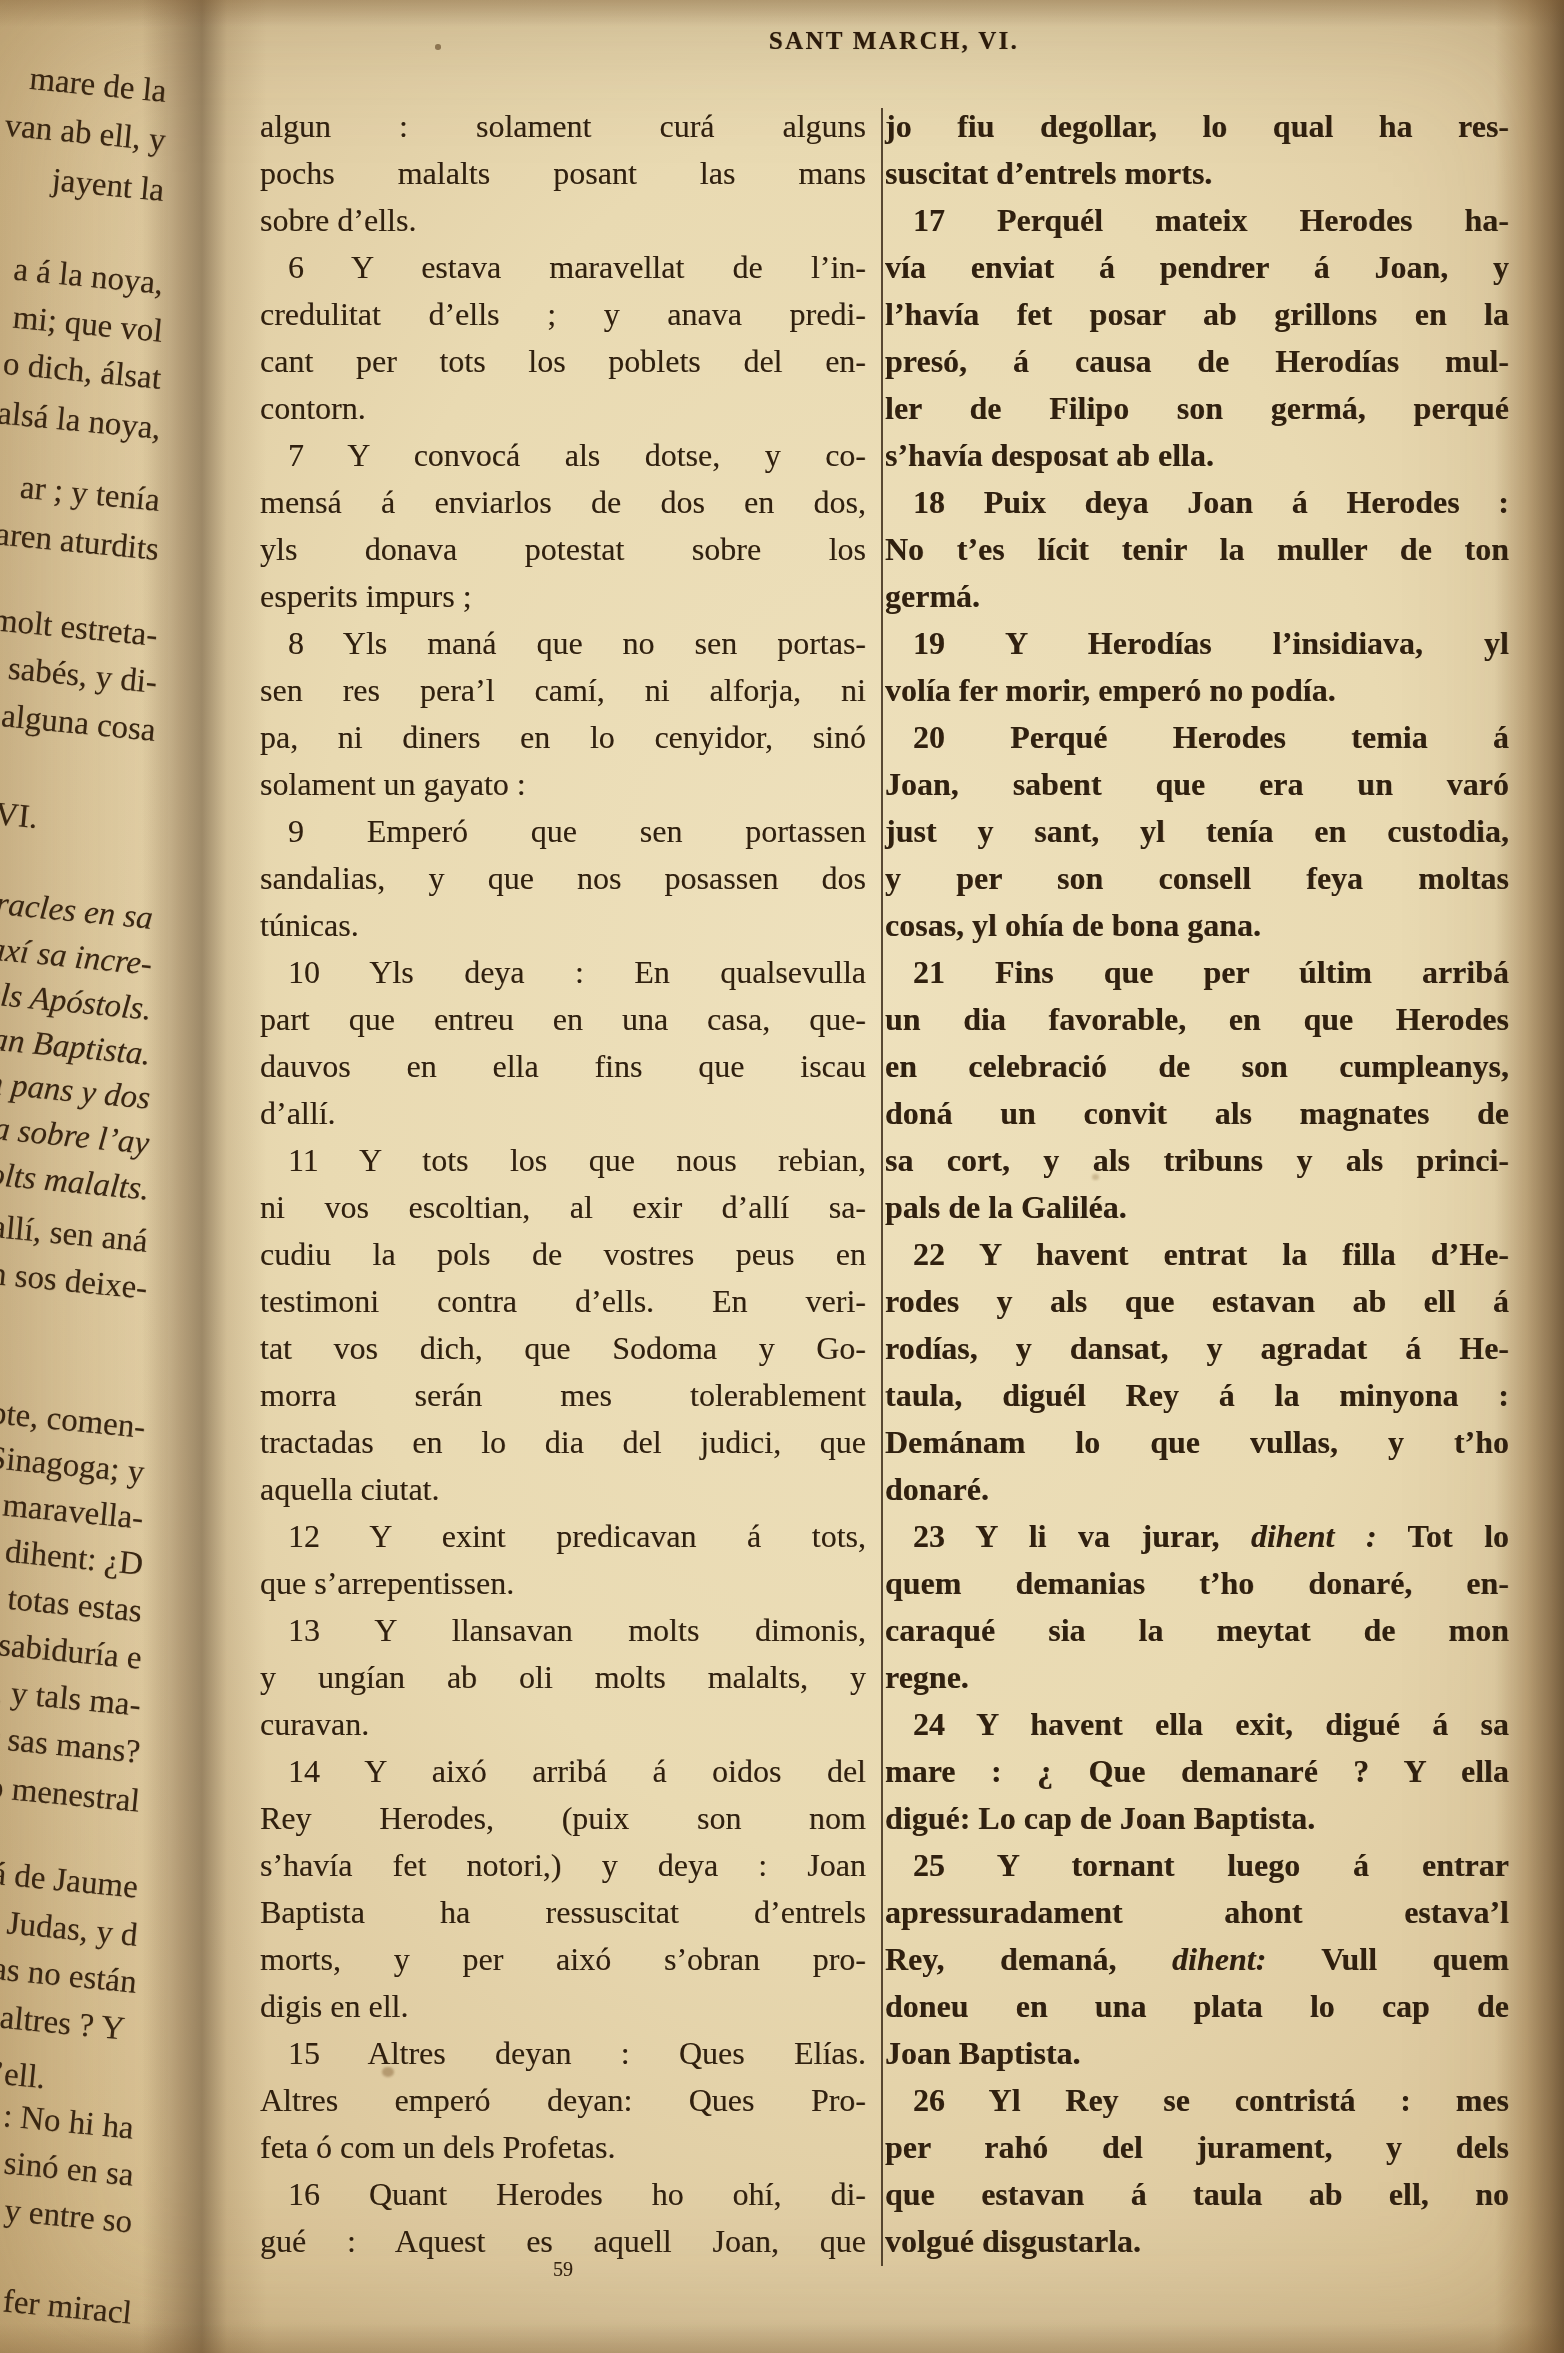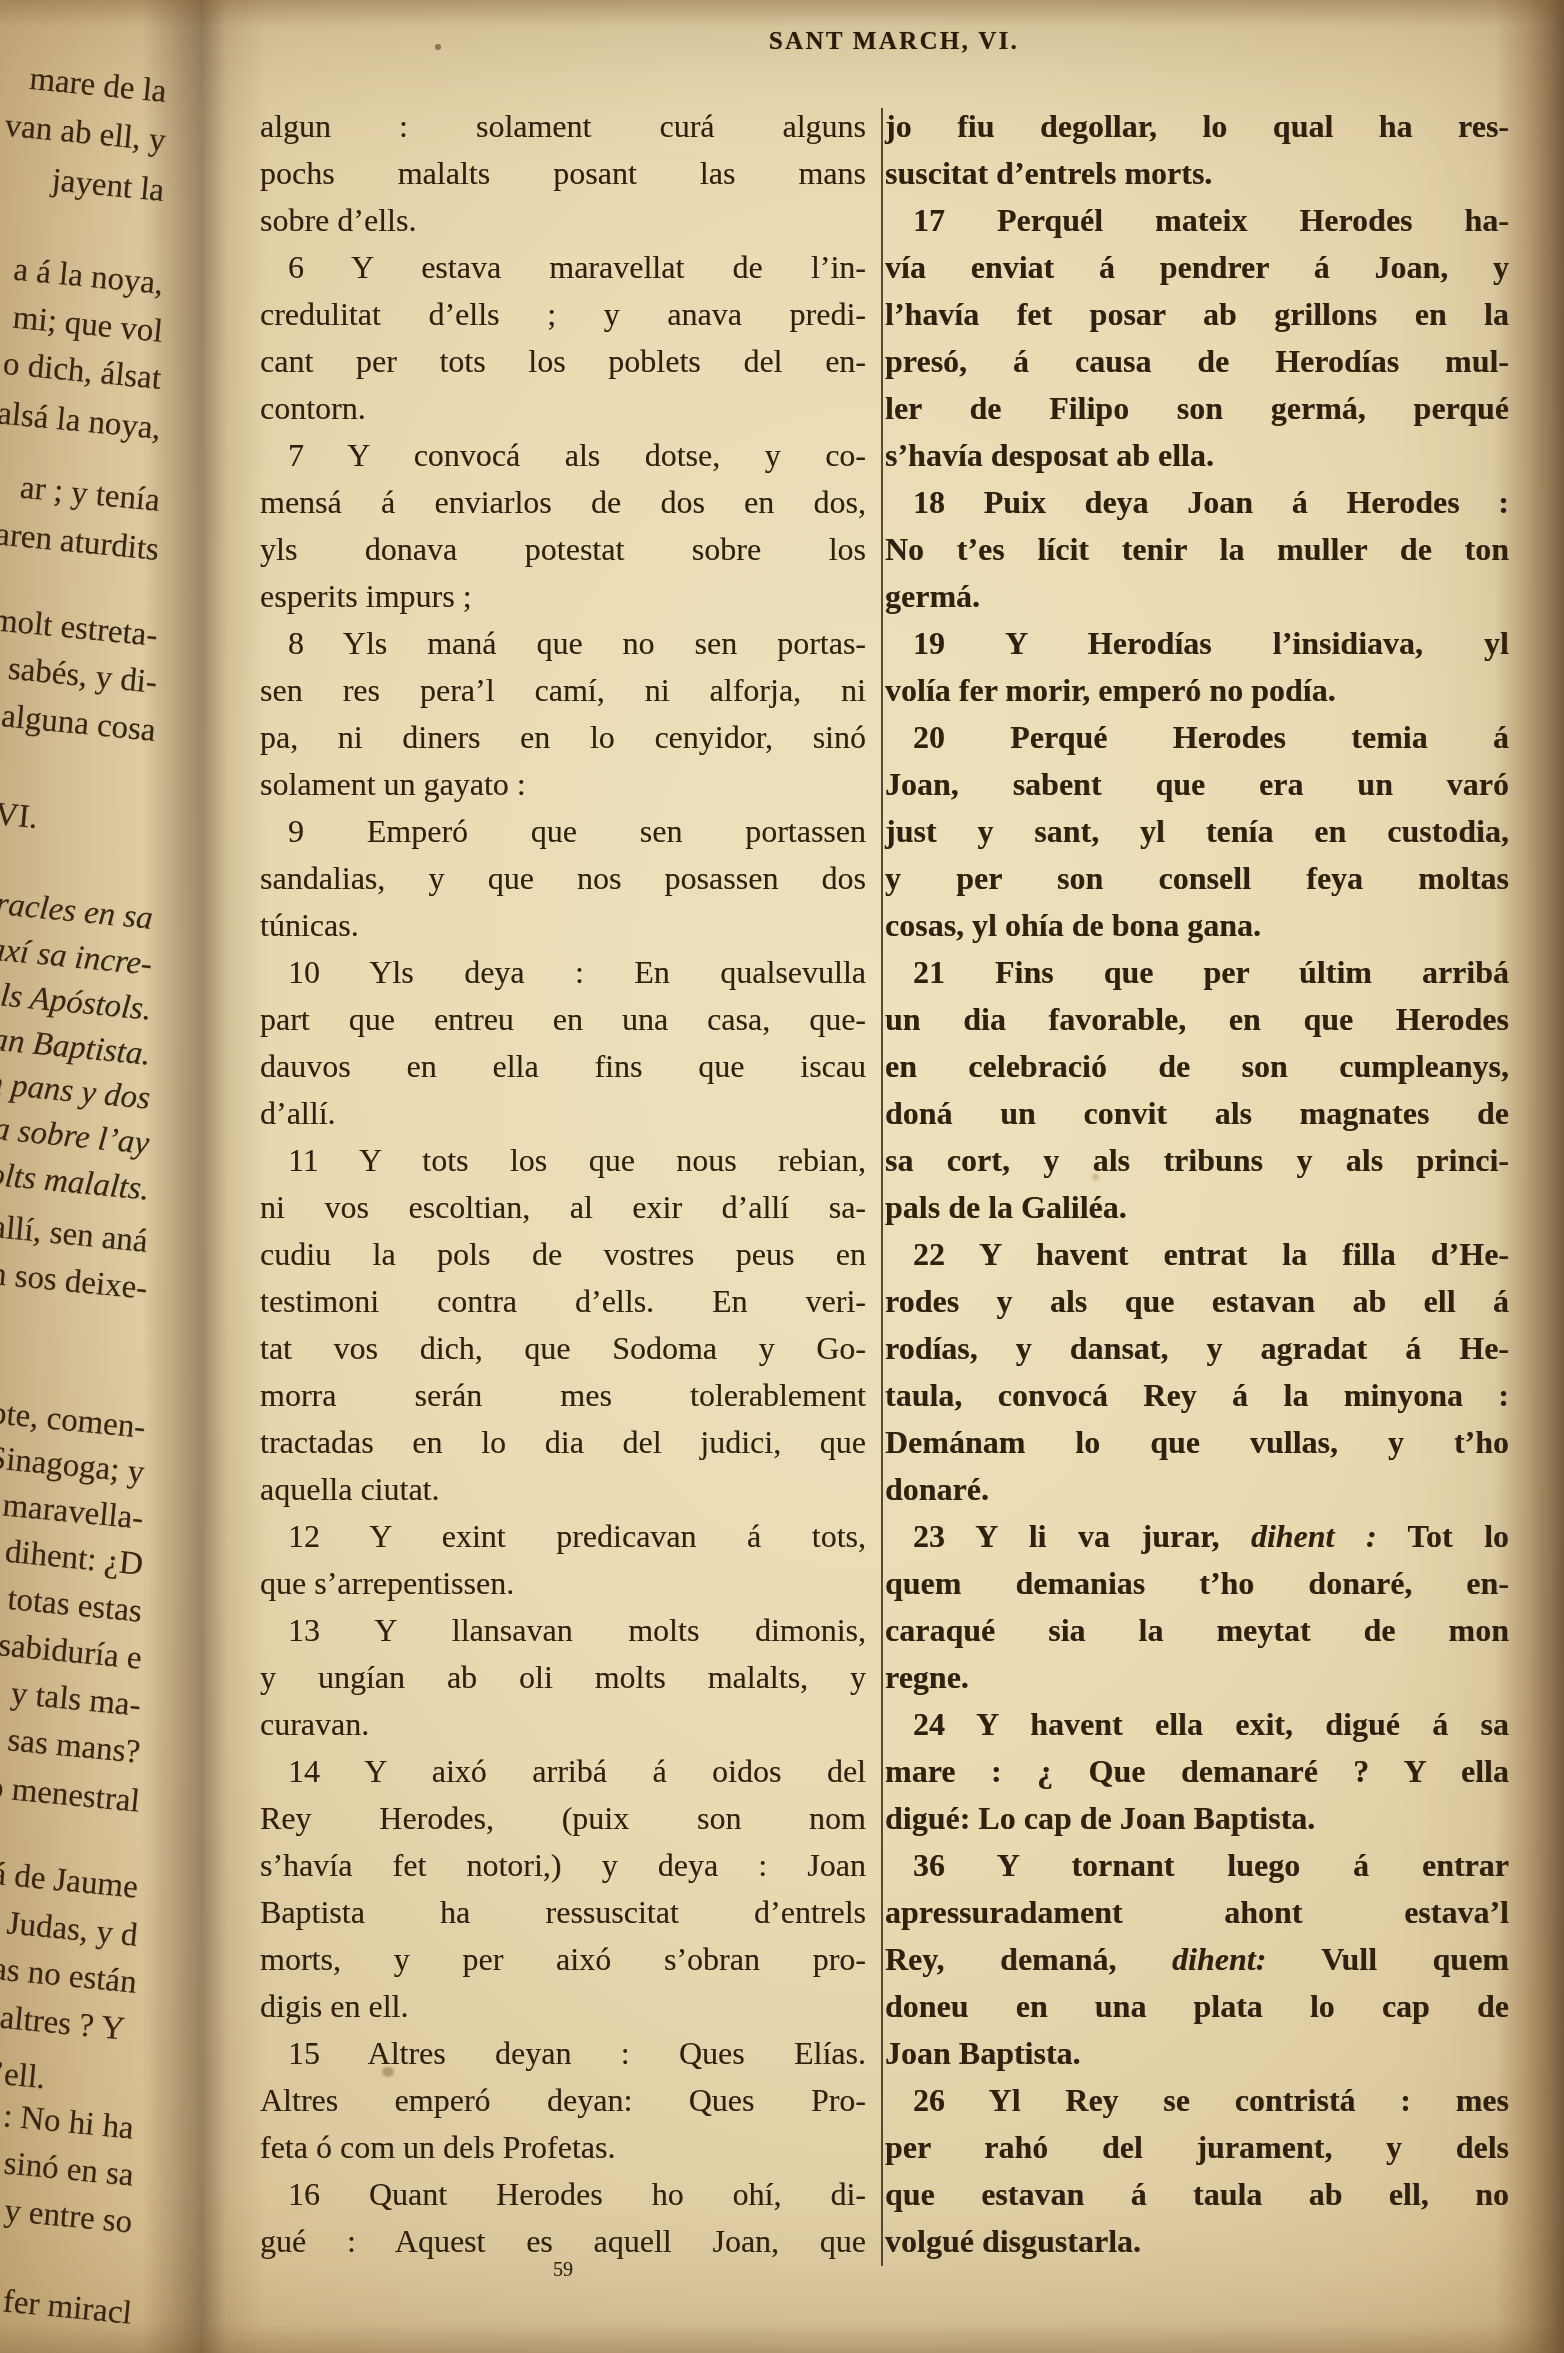--- a/index.html
+++ b/index.html
@@ -214,31 +214,31 @@
       <div class="ln end"><span>cosas, yl ohía de bona gana.</span></div>
       <div class="ln ind"><span>21 Fins que per últim arribá</span></div>
       <div class="ln"><span>un dia favorable, en que Herodes</span></div>
       <div class="ln"><span>en celebració de son cumpleanys,</span></div>
       <div class="ln"><span>doná un convit als magnates de</span></div>
       <div class="ln"><span>sa cort, y als tribuns y als princi-</span></div>
       <div class="ln end"><span>pals de la Galiléa.</span></div>
       <div class="ln ind"><span>22 Y havent entrat la filla d’He-</span></div>
       <div class="ln"><span>rodes y als que estavan ab ell á</span></div>
       <div class="ln"><span>rodías, y dansat, y agradat á He-</span></div>
-      <div class="ln"><span>taula, convocá Rey á la minyona :</span></div>
+      <div class="ln"><span>taula, diguél Rey á la minyona :</span></div>
       <div class="ln"><span>Demánam lo que vullas, y t’ho</span></div>
       <div class="ln end"><span>donaré.</span></div>
       <div class="ln ind"><span>23 Y li va jurar, </span><span class="ital">dihent :</span><span> Tot lo</span></div>
       <div class="ln"><span>quem demanias t’ho donaré, en-</span></div>
       <div class="ln"><span>caraqué  sia  la  meytat  de  mon</span></div>
       <div class="ln end"><span>regne.</span></div>
       <div class="ln ind"><span>24 Y havent ella exit, digué á sa</span></div>
       <div class="ln"><span>mare :  ¿ Que demanaré ?  Y ella</span></div>
       <div class="ln end"><span>digué:  Lo cap de Joan Baptista.</span></div>
-      <div class="ln ind"><span>36 Y tornant luego á entrar</span></div>
+      <div class="ln ind"><span>25 Y tornant luego á entrar</span></div>
       <div class="ln"><span>apressuradament ahont estava’l</span></div>
       <div class="ln"><span>Rey, demaná, </span><span class="ital">dihent:</span><span> Vull quem</span></div>
       <div class="ln"><span>doneu en una plata lo cap de</span></div>
       <div class="ln end"><span>Joan Baptista.</span></div>
       <div class="ln ind"><span>26 Yl Rey se contristá :  mes</span></div>
       <div class="ln"><span>per rahó del jurament, y dels</span></div>
       <div class="ln"><span>que estavan á taula ab ell, no</span></div>
       <div class="ln end"><span>volgué disgustarla.</span></div>
     </div>
 

